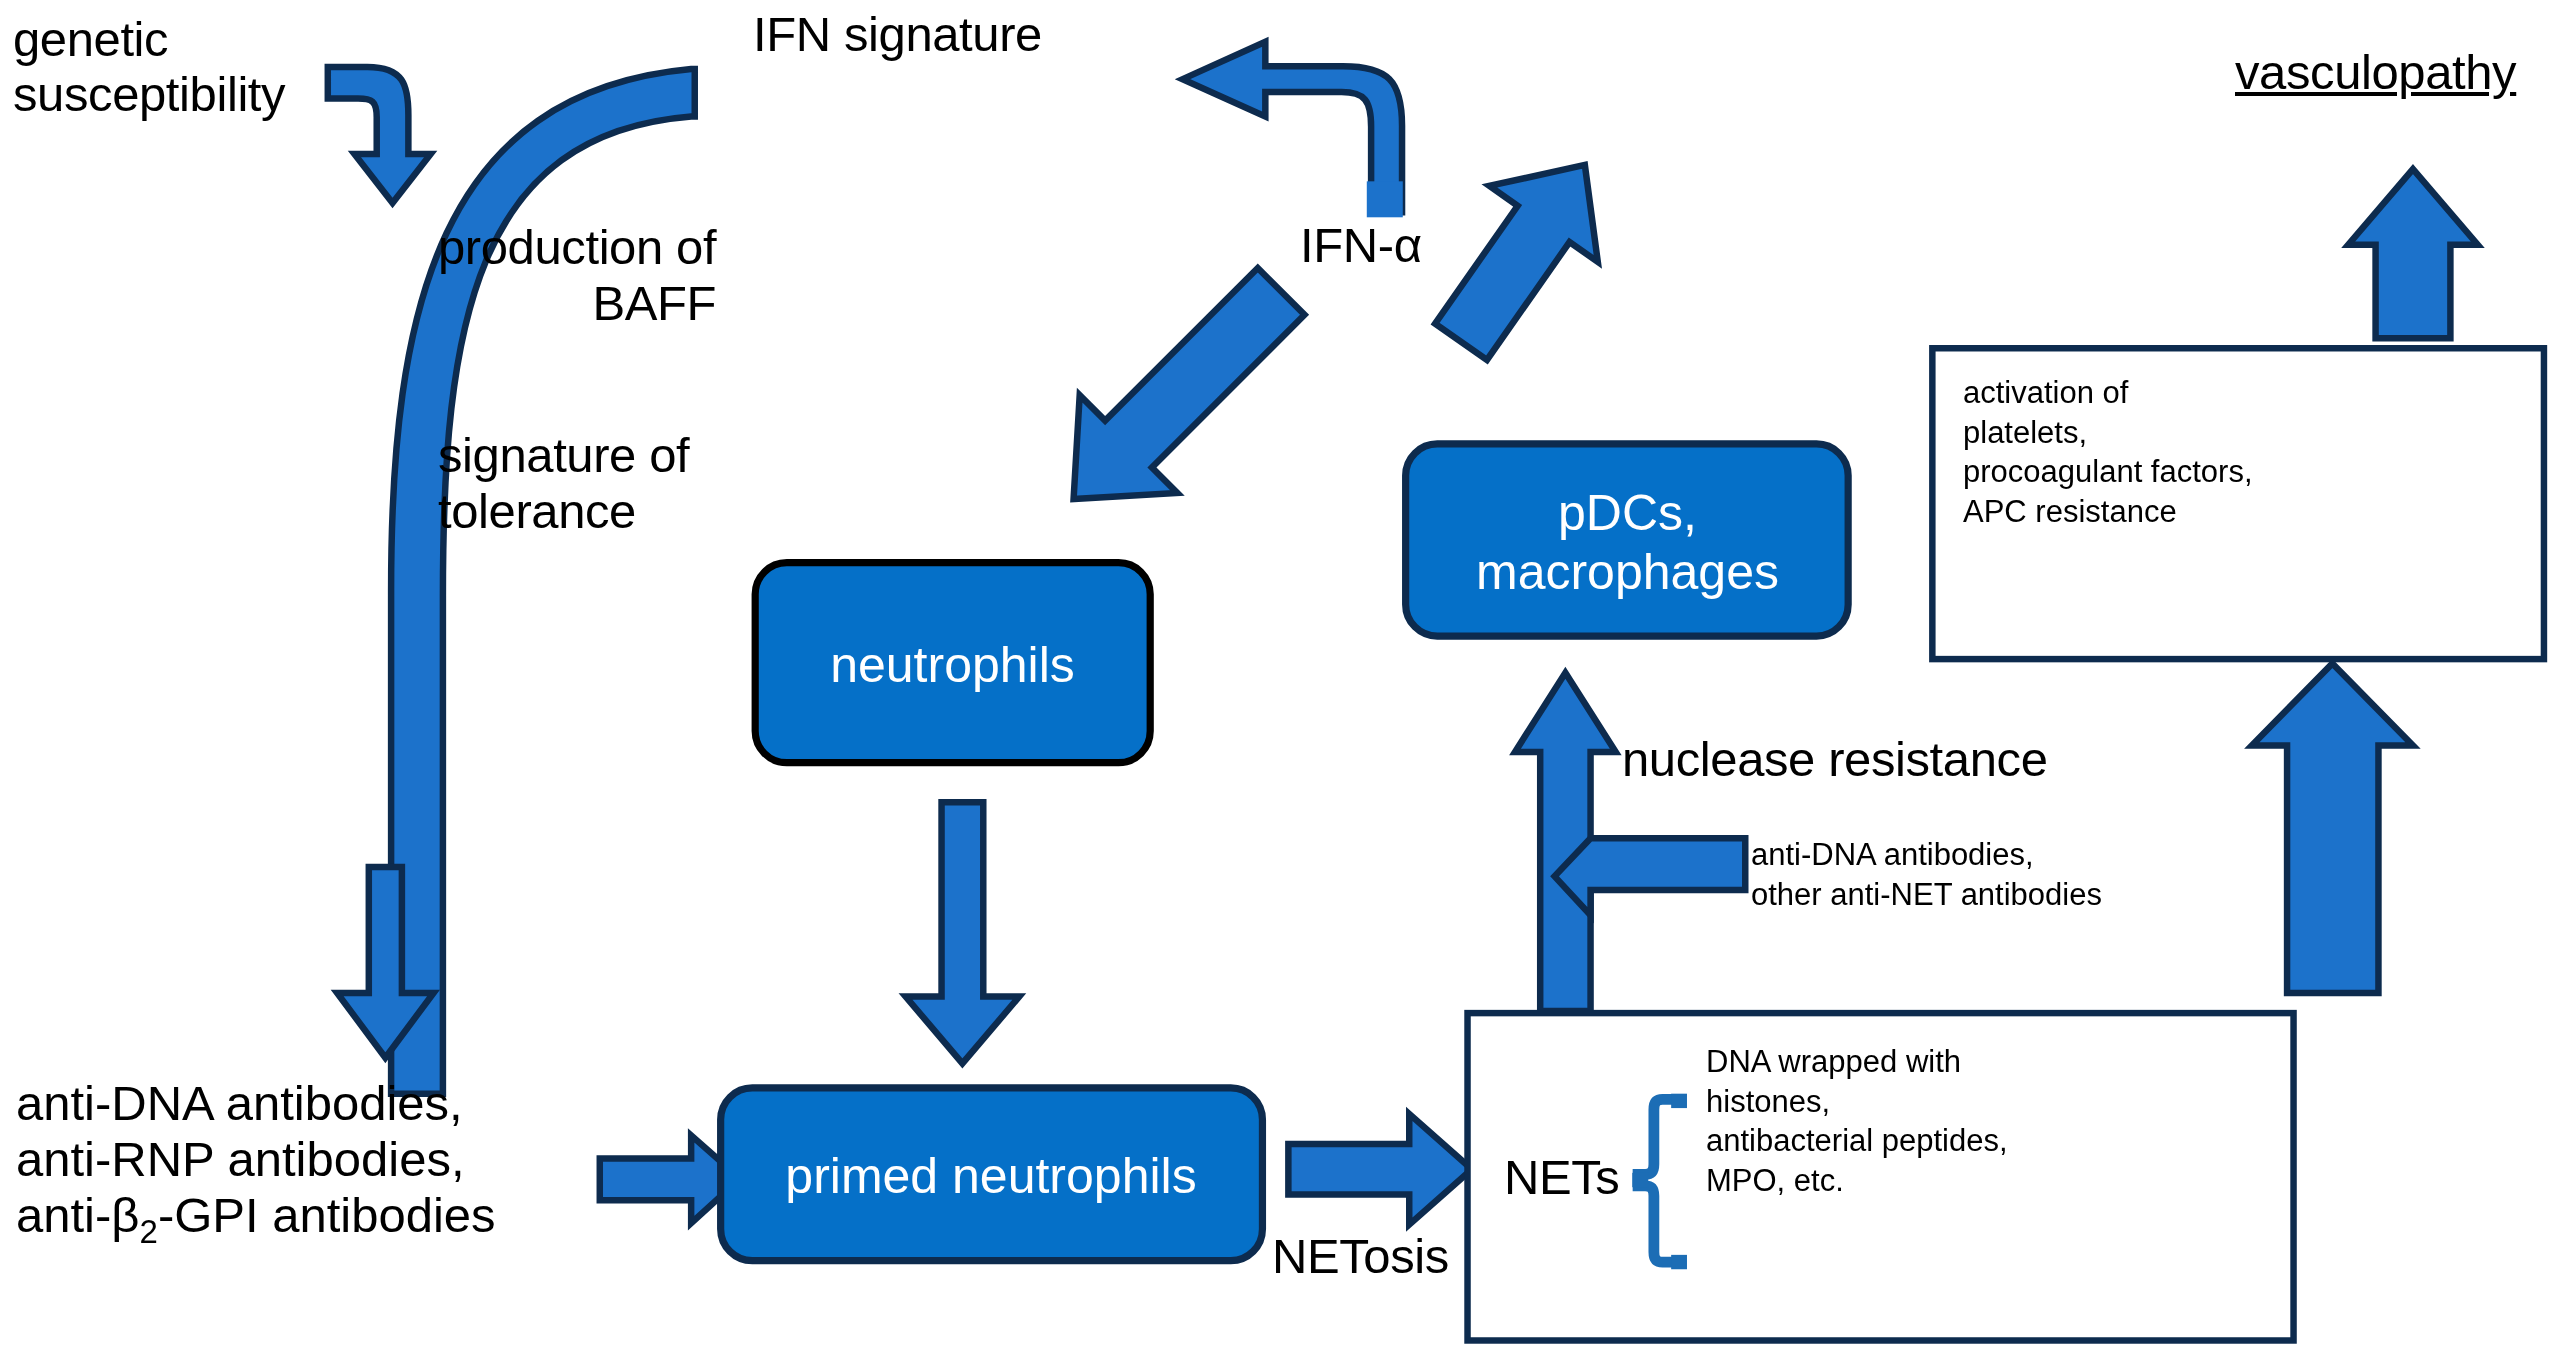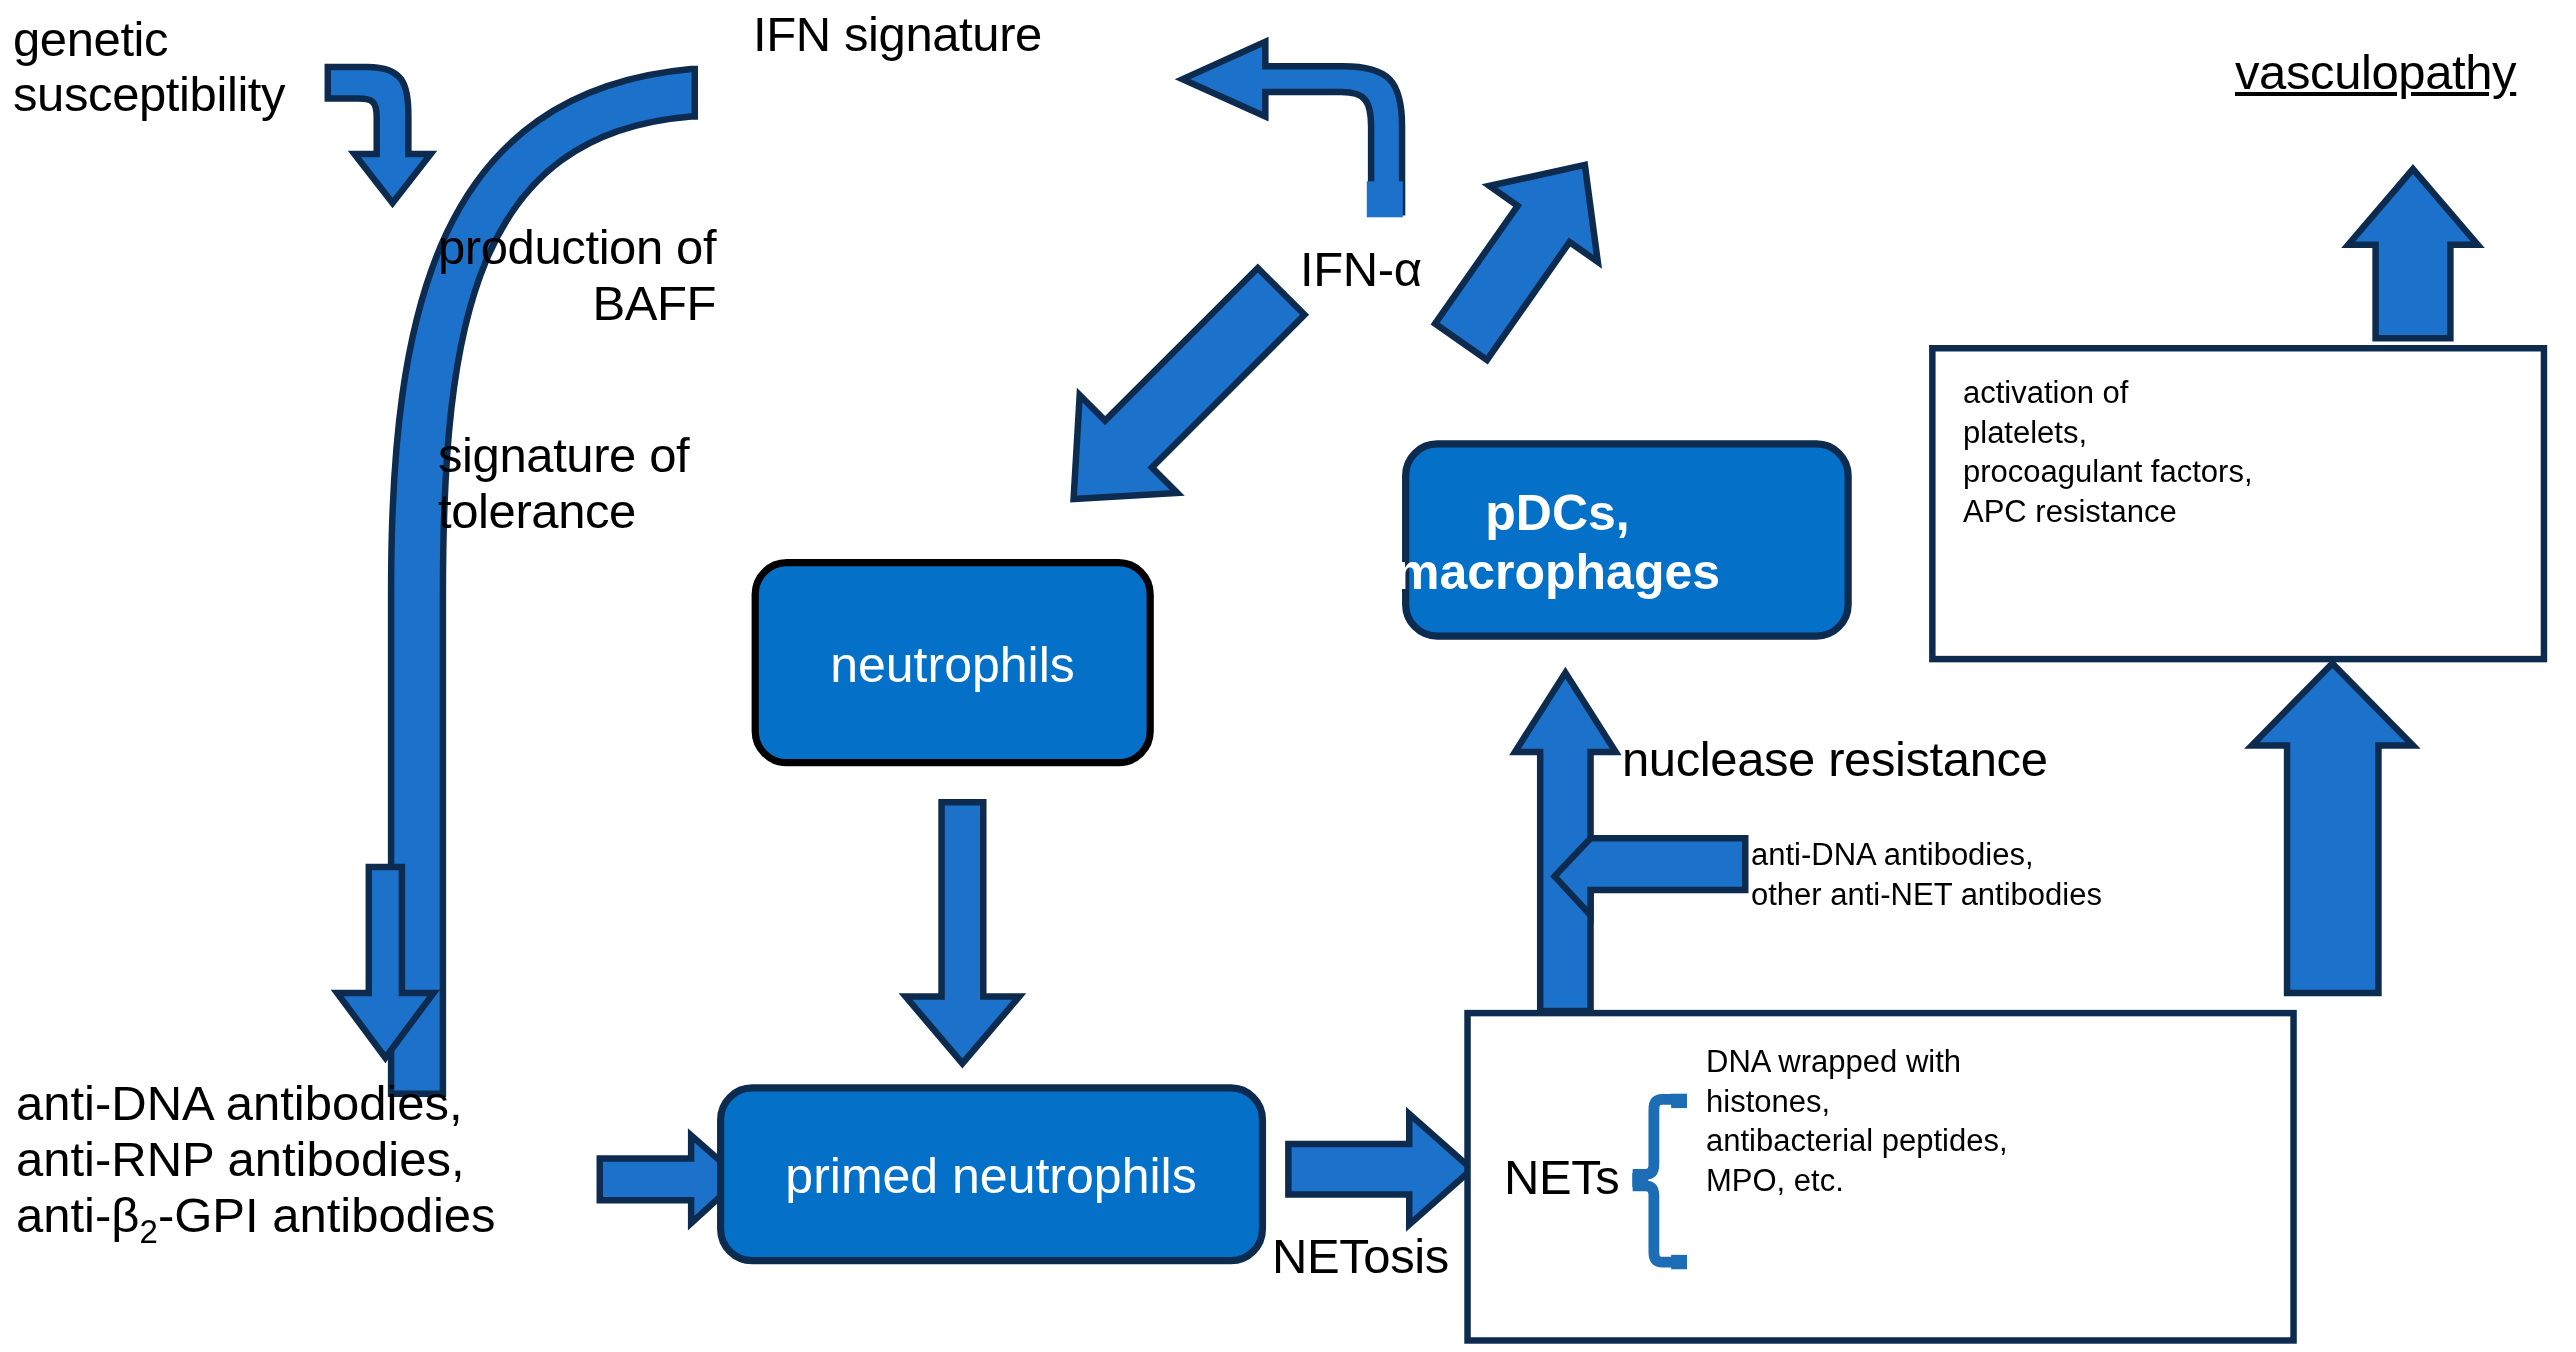--- a/index.html
+++ b/index.html
@@ -159,27 +159,27 @@
 susceptibility</div>
 
 <div class="lbl" style="left:438px; top:220px;text-align:right;">production of
 BAFF</div>
 
 <div class="lbl" style="left:438px; top:428px;">signature of
 tolerance</div>
 
 <div class="lbl" style="left:753px; top:6.5px;">IFN signature</div>
 
-<div class="lbl" style="left:1300px; top:218px;margin-top:24px;">IFN-α</div>
+<div class="lbl" style="left:1300px; top:218px;">IFN-α</div>
 
 <div class="lbl" style="left:2235px; top:45px;text-decoration:underline;">vasculopathy</div>
 
 <div class="boxlbl" style="left:755px; top:636px; width:395px;">neutrophils</div>
 
-<div class="boxlbl" style="left:1336px; top:484px; width:443px; line-height:1.18;font-weight:bold;">pDCs,
+<div class="boxlbl" style="left:1406px; top:484px; width:443px; line-height:1.18;">pDCs,
 macrophages</div>
 
 <div class="boxlbl" style="left:720px; top:1147px; width:542px;">primed neutrophils</div>
 
 <div class="framelbl" style="left:1963px; top:373px; width:576px;">activation of
     platelets,
     procoagulant factors,
 APC resistance</div>
 
 <div class="lbl" style="left:1504px; top:1150px;">NETs</div>

